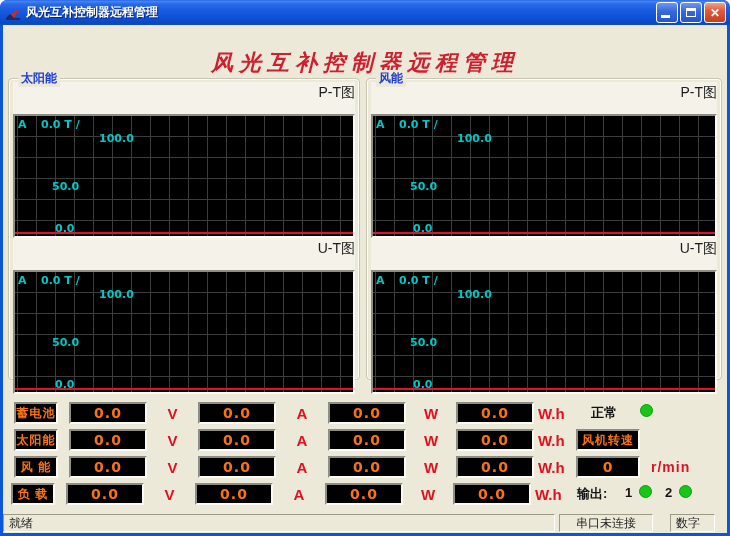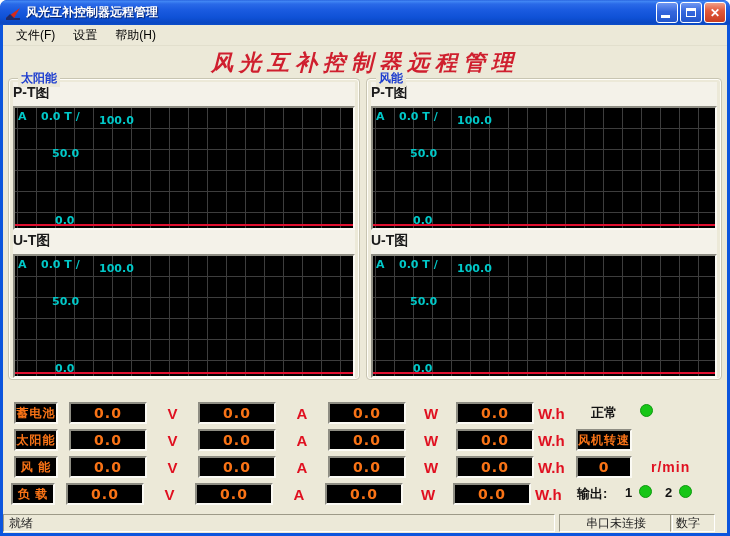--- a/index.html
+++ b/index.html
@@ -64,40 +64,39 @@
   .groupbox.solar { left: 5px;  width: 352px; }
   .groupbox.wind  { left: 363px; width: 356px; }
   .group-label {
     position: absolute; top: -9px; left: 9px; padding: 0 3px;
     background: #ece9d8; color: #1e3ecf; font-size: 12px; font-weight: bold;
   }
 
   .chart-unit { background: #f4f2e9; }
   .chart-unit + .chart-unit { }
   .chart-title {
-    height: 24px; text-align: left; font-size: 14px; color: #1c1c1c;
+    height: 32px; text-align: right; font-size: 14px; color: #1c1c1c;
     line-height: 20px;
-    font-weight: bold;
   }
   .chart-area {
     position: relative; height: 124px;
     border: 2px solid; border-color: #8e8d83 #fbfaf4 #fbfaf4 #8e8d83;
     background-color: #000;
     background-image:
       linear-gradient(to right, #3d3d3d 1px, transparent 1px),
       linear-gradient(to bottom, #3d3d3d 1px, transparent 1px);
     background-size: 19px 100%, 100% 21px;
     background-position: 2px 0, 0 20px;
     overflow: hidden;
   }
   .c-lab { position: absolute; color: #00c8c8; font-size: 11px; font-weight: bold; font-family: "DejaVu Sans", sans-serif; }
   .c-marker { left: 3px;  top: 2px; }
   .c-t      { left: 26px; top: 2px; text-align: right; }
-  .c-tmax   { left: 84px; top: 6px; }
-  .c-ymid   { left: 37px; top: 39px; }
+  .c-tmax   { left: 84px; top: 16px; }
+  .c-ymid   { left: 37px; top: 64px; }
   .c-ymin   { left: 40px; bottom: 1px; }
   .c-baseline { position: absolute; left: 0; right: 0; bottom: 2px; height: 2px; background: #e01030; }
 
   
   .data-panel { position: absolute; top: 371px; left: 0; right: 0; height: 112px; }
   .data-row {
     position: absolute; left: 0; height: 22px; padding-left: 11px;
     display: grid;
     grid-template-columns: 44px 11px 78px 51px 78px 52px 78px 50px 78px 48px;
     align-items: center;
@@ -115,35 +114,35 @@
   .lcd.value { font-size: 14px; font-family: "DejaVu Sans", sans-serif; letter-spacing: 1px; }
   .unit { color: #e01020; font-size: 15px; font-weight: bold; text-align: center; }
   .unit.wh { text-align: left; padding-left: 4px; }
 
   .rc { position: absolute; }
   .black-label { color: #111; font-size: 13px; font-weight: bold; }
   .green-dot {
     width: 13px; height: 13px; border-radius: 50%;
     background: #17c617; border: 1px solid #0f9a0f;
   }
-  .fan-box { width: 56px; }
+  .fan-box { width: 64px; }
   .rmin { color: #e01020; font-size: 14px; font-weight: bold; letter-spacing: 1px; }
 
   
   .statusbar {
     position: absolute; left: 0; right: 0; bottom: 0; height: 21px;
     background: #ece9d8; font-size: 12px; color: #222;
   }
   .sb-panel {
     position: absolute; top: 2px; height: 18px;
     border: 1px solid; border-color: #9d9a88 #fff #fff #9d9a88;
     display: flex; align-items: center; padding: 0 5px;
   }
   .sb-ready  { left: 0;   width: 552px; }
-  .sb-serial { left: 556px; width: 114px; justify-content: center; }
+  .sb-serial { left: 556px; width: 94px; justify-content: center; }
   .sb-num    { left: 667px; width: 45px; }
 </style>
 </head>
 <body>
 
 <div class="window">
 
   <div class="titlebar">
     <svg class="app-icon" viewBox="0 0 17 16">
       <polygon points="1,13 15,3 9,13" fill="#d42a1a"></polygon>
@@ -159,25 +158,20 @@
         <span class="glyph-max"></span>
       </div>
       <div class="tb-btn close">
         <span class="glyph-close">✕</span>
       </div>
     </div>
   </div>
 
   <div class="client">
 
-    <div class="menubar">
-      <span class="menu-item">文件(F)</span>
-      <span class="menu-item">设置</span>
-      <span class="menu-item">帮助(H)</span>
-    </div>
 
     <div class="main-title">风光互补控制器远程管理</div>
 
     <div class="groupbox solar">
       <span class="group-label">太阳能</span>
 
       <div class="chart-unit">
         <div class="chart-title">P-T图</div>
         <div class="chart-area">
           <span class="c-lab c-marker">A</span>

